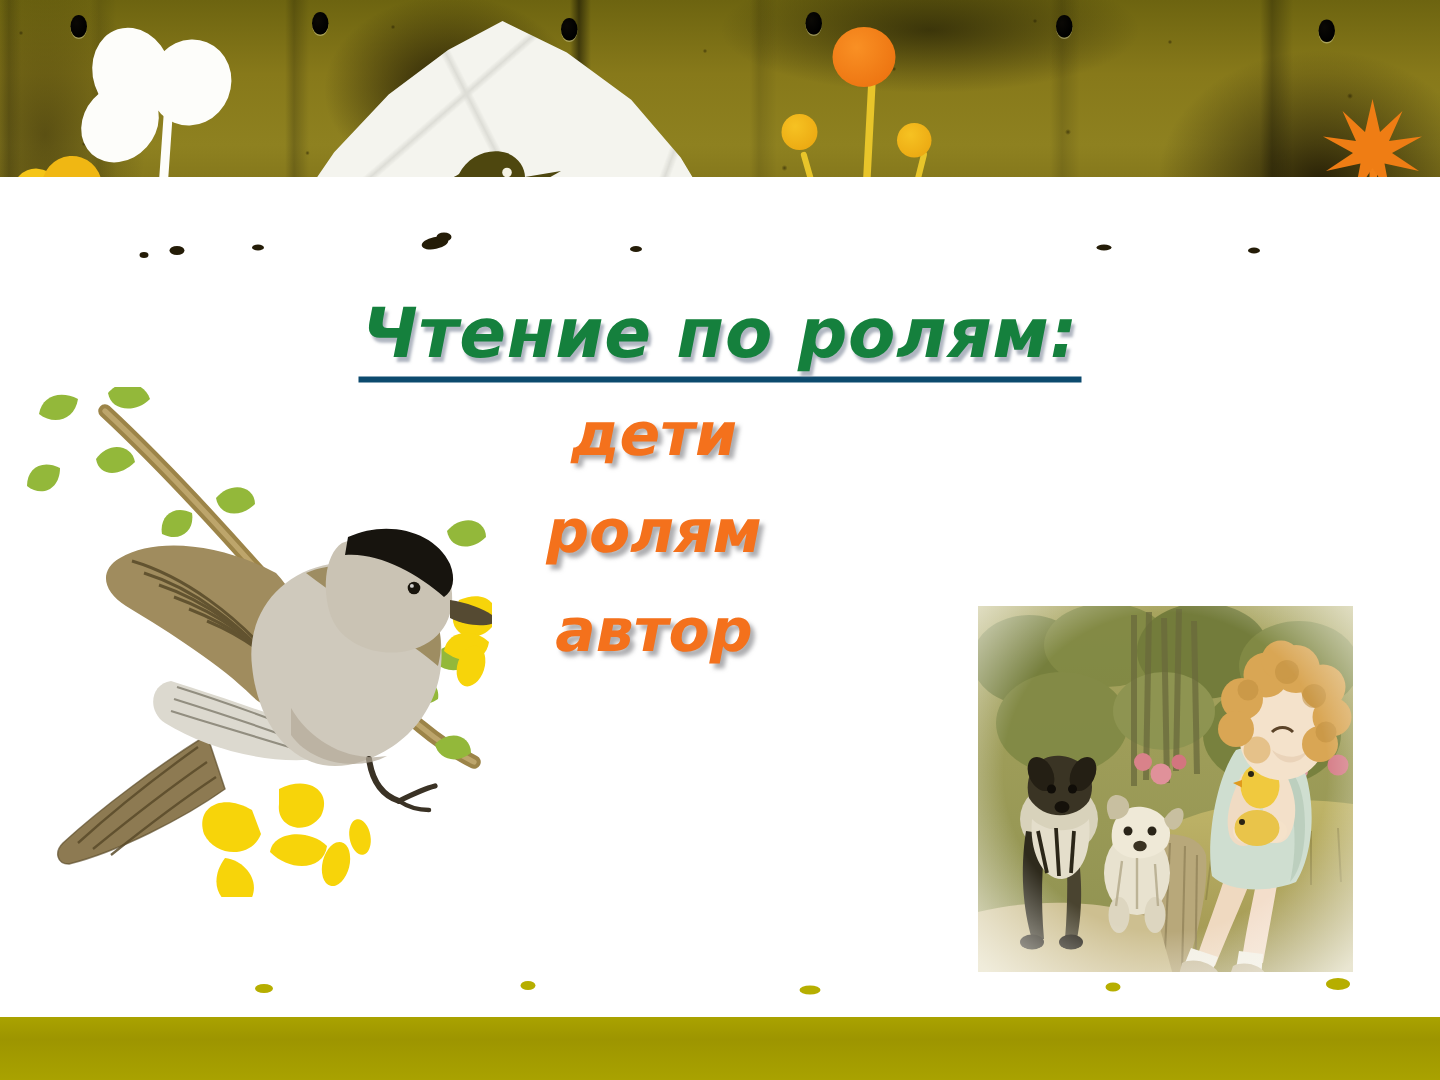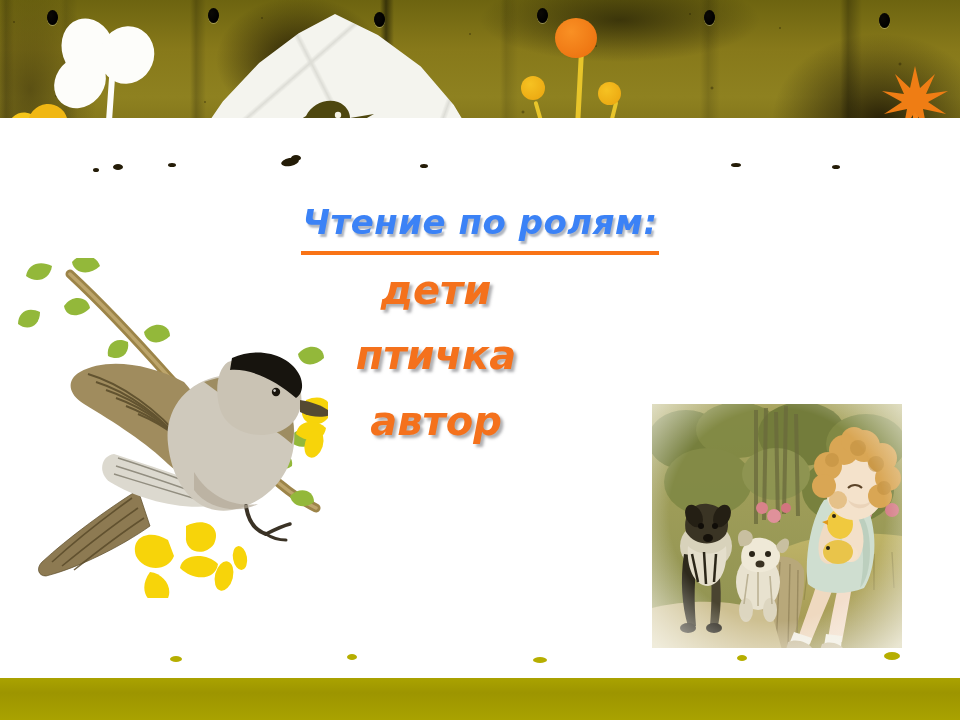--- a/index.html
+++ b/index.html
@@ -107,24 +107,24 @@
   #bottom-torn{
     position:absolute;left:0;top:0;width:960px;height:30px;background:#fff;
   }
 
   
   #title-wrap{position:absolute;left:0;top:196px;width:960px;text-align:center;}
   #title{
     display:inline-block;
     font-family:"DejaVu Sans", sans-serif;
     font-style:italic;font-weight:bold;
-    font-size:34px;line-height:52px;letter-spacing:.5px;
-    color:#3b82f6;
+    font-size:46px;line-height:52px;letter-spacing:.5px;
+    color:#15803d;
     text-shadow:2px 3px 2px rgba(110,120,140,.55);
-    border-bottom:4px solid #f97316;
+    border-bottom:4px solid #0c4a6e;
     padding:0 2px 3px 2px;
     white-space:nowrap;
   }
   .role{
     position:absolute;width:872px;text-align:center;
     font-family:"DejaVu Sans", sans-serif;
     font-style:italic;font-weight:bold;
     font-size:40px;line-height:44px;
     color:#f4711c;
     text-shadow:3px 3px 3px rgba(120,120,125,.60);
@@ -246,21 +246,21 @@
         <ellipse cx="836" cy="49" rx="4" ry="2"></ellipse>
       </g>
     </svg>
   </div>
 
   <div id="title-wrap">
     <span id="title">Чтение по ролям:</span>
   </div>
 
   <div class="role" id="role-0">дети</div>
-  <div class="role" id="role-1">птичка</div>
+  <div class="role" id="role-1">ролям</div>
   <div class="role" id="role-2">автор</div>
 
   <svg id="bird-photo" viewBox="0 0 310 340">
 
     <g>
       <path d="M52 16 C80 42 118 82 150 118 C186 158 224 196 262 226 C274 236 286 244 298 250" stroke="#9c8448" stroke-width="9" fill="none" stroke-linecap="round"></path>
       <path d="M52 16 C80 42 118 82 150 118 C186 158 224 196 262 226 C274 236 286 244 298 250" stroke="#c8b077" stroke-width="3.5" fill="none" stroke-linecap="round" opacity=".75"></path>
       <path d="M268 120 C262 150 258 188 256 222" stroke="#9c8448" stroke-width="7" fill="none" stroke-linecap="round"></path>
       <path d="M268 120 C262 150 258 188 256 222" stroke="#c8b077" stroke-width="2.5" fill="none" stroke-linecap="round" opacity=".7"></path>
     </g>

